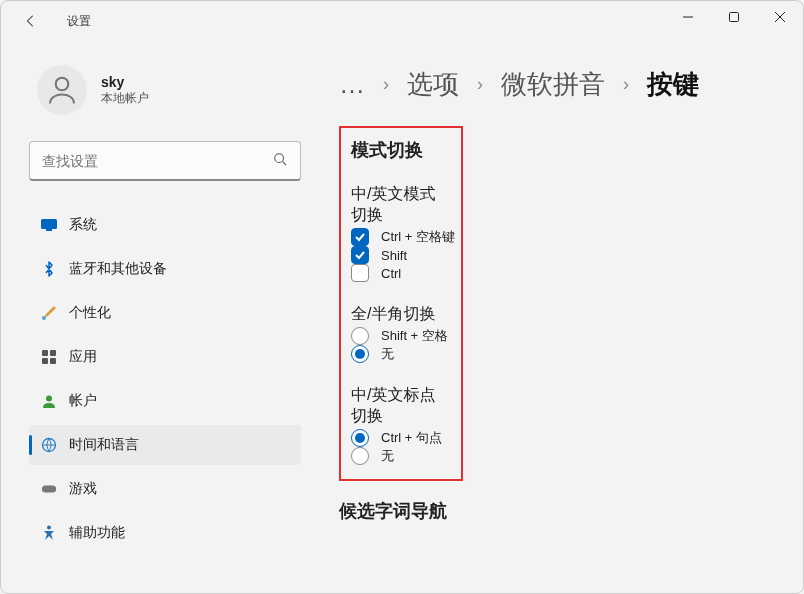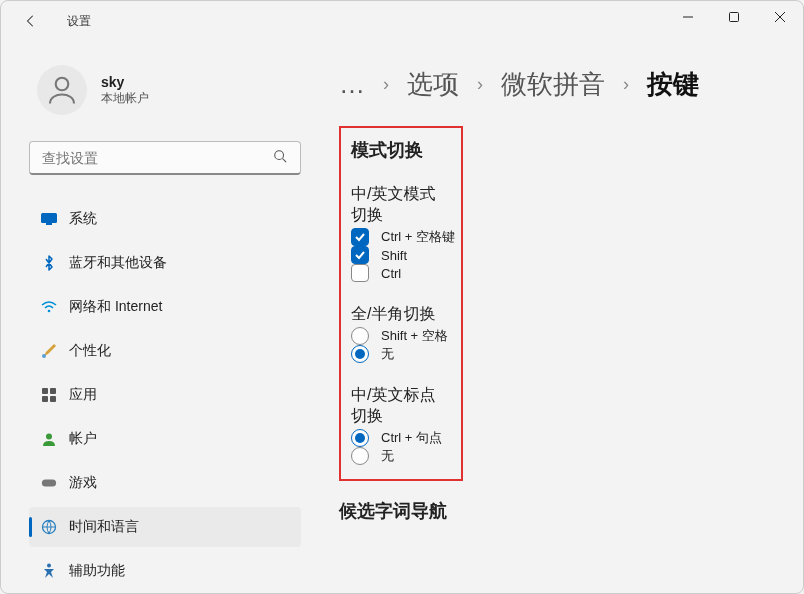--- a/index.html
+++ b/index.html
@@ -83,21 +83,21 @@
       justify-content: center;
     }
     .user-name { font-size: 14px; font-weight: 600; color: #222; }
     .user-sub { font-size: 12px; color: #555; }
     .search-wrap {
       position: relative;
       margin: 6px 0 24px 0;
     }
     .search-input {
       width: 100%;
-      height: 34px;
+      height: 40px;
       padding: 0 36px 0 12px;
       border: 1px solid #bbb;
       border-bottom: 2px solid #888;
       border-radius: 4px;
       background: #fbfbfb;
       font-size: 14px;
       outline: none;
     }
     .search-icon {
       position: absolute;
@@ -259,30 +259,20 @@
         <div class="nav-item">
           <span class="nav-icon">
               <svg width="10" height="16" viewBox="0 0 10 16">
                 <path d="M2 4 L8 12 L5 15 L5 1 L8 4 L2 12" stroke="#0067c0" stroke-width="1.5" fill="none" stroke-linejoin="round"></path>
               </svg>
             </span>
           <span>蓝牙和其他设备</span>
         </div>
         <div class="nav-item">
           <span class="nav-icon">
-              <svg width="16" height="12" viewBox="0 0 16 12">
-                <path d="M1 4 Q8 -2 15 4" stroke="#0090d8" stroke-width="1.6" fill="none"></path>
-                <path d="M4 7 Q8 3 12 7" stroke="#0090d8" stroke-width="1.6" fill="none"></path>
-                <circle cx="8" cy="10" r="1.3" fill="#0090d8"></circle>
-              </svg>
-            </span>
-          <span>网络和 Internet</span>
-        </div>
-        <div class="nav-item">
-          <span class="nav-icon">
               <svg width="16" height="16" viewBox="0 0 16 16">
                 <path d="M3 13 L5 9 L13 1 L15 3 L7 11 Z" fill="#d8a038"></path>
                 <circle cx="3" cy="13" r="2" fill="#5aa0d8"></circle>
               </svg>
             </span>
           <span>个性化</span>
         </div>
         <div class="nav-item">
           <span class="nav-icon">
               <svg width="14" height="14">
@@ -296,37 +286,37 @@
         </div>
         <div class="nav-item">
           <span class="nav-icon">
               <svg width="14" height="14" viewBox="0 0 14 14">
                 <circle cx="7" cy="4.5" r="3" fill="#3a9a3a"></circle>
                 <path d="M1 14 Q1 9 7 9 Q13 9 13 14 Z" fill="#3a9a3a"></path>
               </svg>
             </span>
           <span>帐户</span>
         </div>
-        <div class="nav-item">
-          <span class="nav-icon">
-              <svg width="18" height="12" viewBox="0 0 18 12">
-                <rect x="1" y="2" width="16" height="8" rx="4" fill="#777"></rect>
-              </svg>
-            </span>
-          <span>游戏</span>
-        </div>
         <div class="nav-item active">
           <span class="nav-icon">
               <svg width="16" height="16" viewBox="0 0 16 16">
                 <circle cx="8" cy="8" r="6.5" fill="none" stroke="#2a80c0" stroke-width="1.3"></circle>
                 <path d="M8 1.5 Q12 8 8 14.5 Q4 8 8 1.5" fill="none" stroke="#2a80c0" stroke-width="1"></path>
                 <line x1="1.5" y1="8" x2="14.5" y2="8" stroke="#2a80c0" stroke-width="1"></line>
               </svg>
             </span>
           <span>时间和语言</span>
+        </div>
+        <div class="nav-item">
+          <span class="nav-icon">
+              <svg width="18" height="12" viewBox="0 0 18 12">
+                <rect x="1" y="2" width="16" height="8" rx="4" fill="#777"></rect>
+              </svg>
+            </span>
+          <span>游戏</span>
         </div>
         <div class="nav-item">
           <span class="nav-icon">
               <svg width="14" height="16" viewBox="0 0 14 16">
                 <circle cx="7" cy="2.5" r="2" fill="#2a70b0"></circle>
                 <path d="M2 6 L12 6 L9 9 L11 15 L7 11 L3 15 L5 9 Z" fill="#2a70b0"></path>
               </svg>
             </span>
           <span>辅助功能</span>
         </div>

